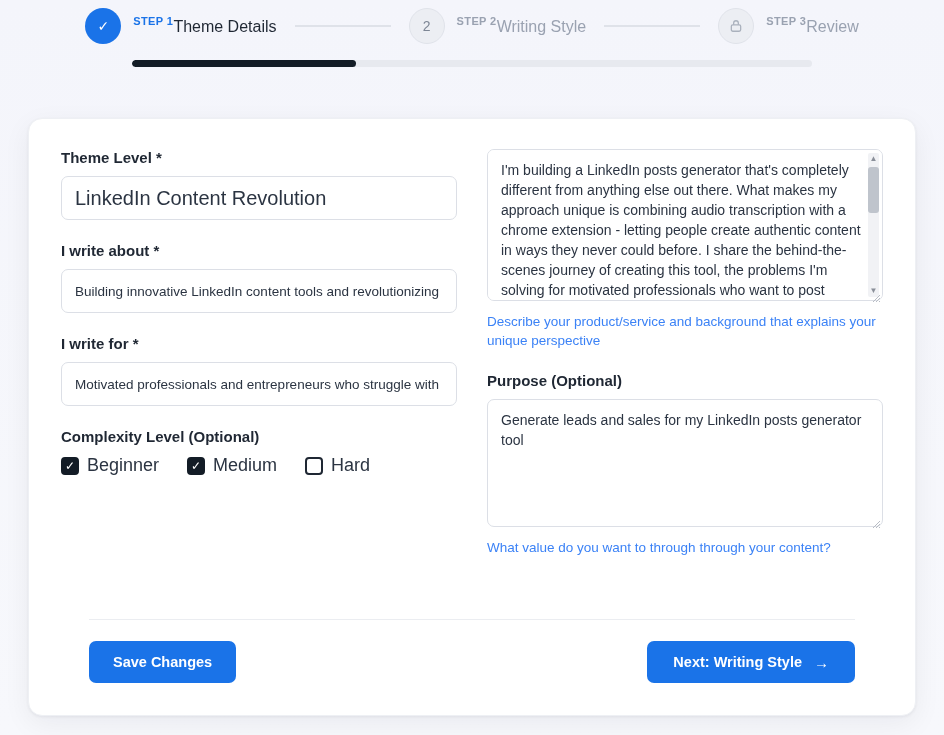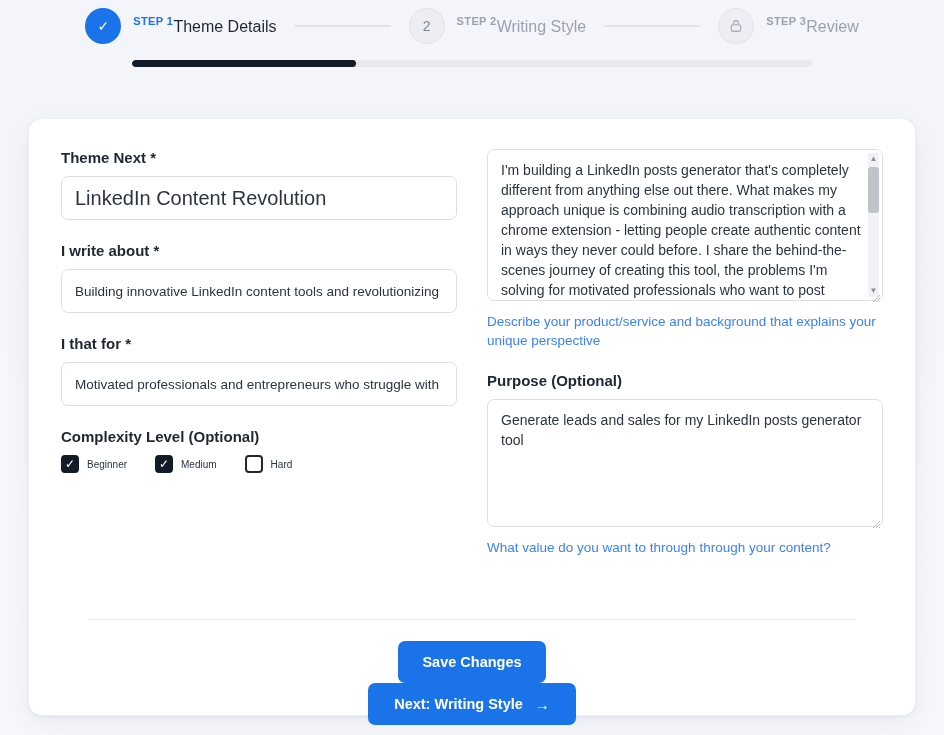--- a/index.html
+++ b/index.html
@@ -158,38 +158,37 @@
   .cb-item { display: flex; align-items: center; gap: 8px; cursor: pointer; }
   .cb-box {
     width: 18px; height: 18px;
     border: 2px solid #1f2733;
     border-radius: 4px;
     display: flex; align-items: center; justify-content: center;
     background: #fff;
   }
   .cb-box.checked { background: #131c26; border-color: #131c26; }
   .cb-check { color: #fff; font-size: 12px; line-height: 1; }
-  .cb-label { font-size: 10px; color: #2b3442; }
+  .cb-label { font-size: 18px; color: #2b3442; }
 
   
   .divider {
     position: absolute;
     left: 60px; right: 60px;
     top: 500px;
     height: 1px;
     background: #ebedf1;
   }
   .footer {
     position: absolute;
     left: 60px; right: 60px;
     top: 522px;
     display: flex;
     justify-content: space-between;
     align-items: center;
-    flex-direction: column;
   }
   .btn {
     border: none;
     border-radius: 7px;
     font-family: "Liberation Sans", sans-serif;
     font-size: 14.5px;
     font-weight: 700;
     color: #fff;
     background: #1a73e8;
     cursor: pointer;
@@ -287,29 +286,29 @@
 
   <div class="progress-wrap">
     <div class="progress-fill" id="progress-fill" style="width: 33%; background: rgb(19, 28, 38);"></div>
   </div>
 
   <div class="card">
     <div class="card-body">
 
       <div class="col">
 
-        <div class="field-label top">Theme Next *</div>
+        <div class="field-label top">Theme Level *</div>
         <input class="text-input big" type="text" value="LinkedIn Content Revolution" style="">
 
         <div class="spacer-22"></div>
         <div class="field-label">I write about *</div>
         <input class="text-input small" type="text" value="Building innovative LinkedIn content tools and revolutionizing h" style="">
 
         <div class="spacer-22"></div>
-        <div class="field-label">I that for *</div>
+        <div class="field-label">I write for *</div>
         <input class="text-input small" type="text" value="Motivated professionals and entrepreneurs who struggle with" style="">
 
         <div class="spacer-22"></div>
         <div class="field-label">Complexity Level (Optional)</div>
         <div class="checkbox-row">
 
           <label class="cb-item">
             <span class="cb-box checked">
                 <span class="cb-check">✓</span>
               </span>

